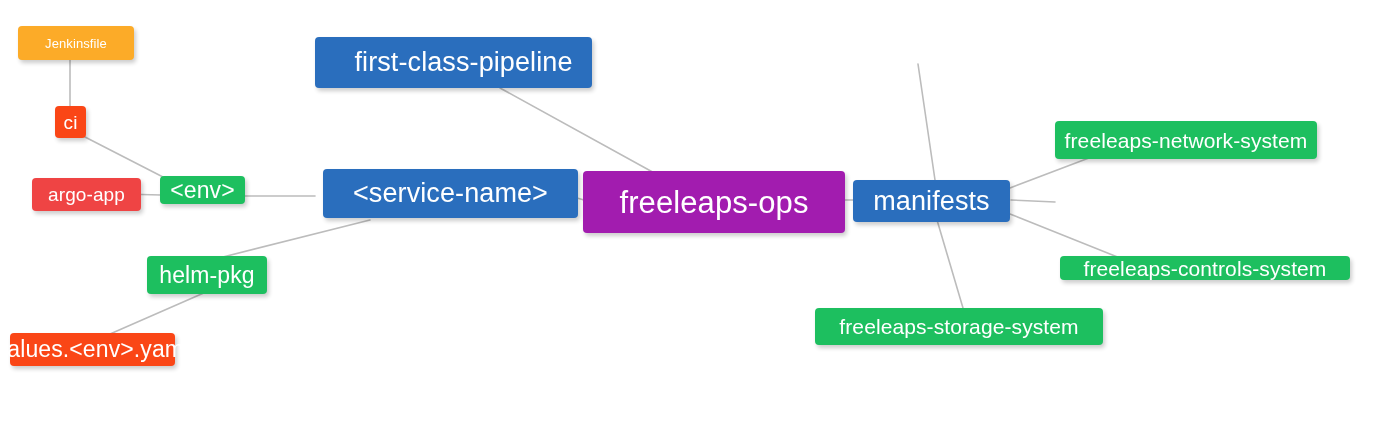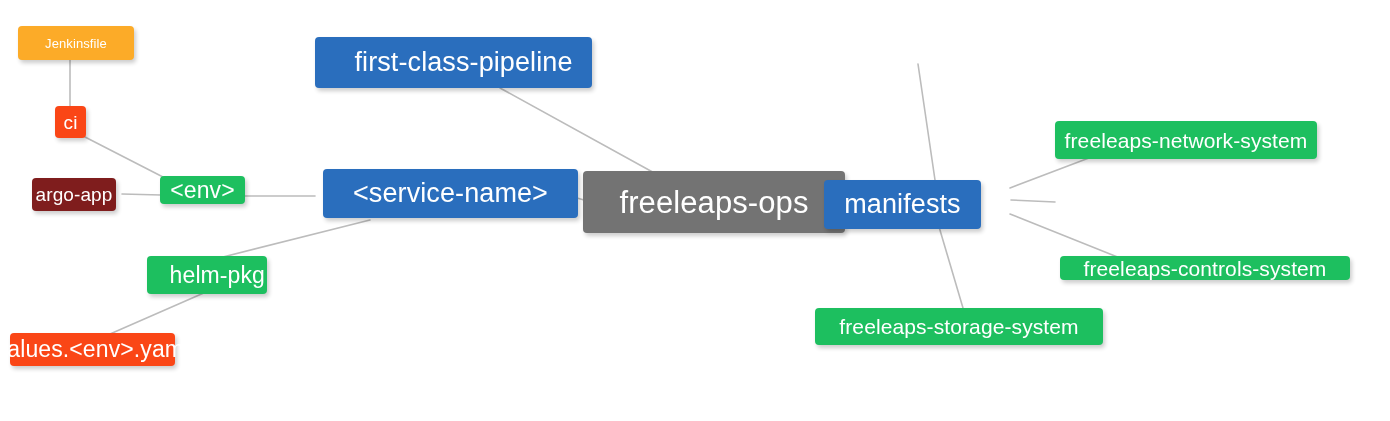--- a/index.html
+++ b/index.html
@@ -97,49 +97,49 @@
   </svg>
 
   <div class="node n-micro" style="left:18px; top:26px; width:116px; height:34px; background:#fcab28;">
     <span class="node-label">Jenkinsfile</span>
   </div>
 
   <div class="node n-tiny" style="left:55px; top:106px; width:31px; height:32px; background:#fa4616;">
     <span class="node-label">ci</span>
   </div>
 
-  <div class="node n-tiny" style="left:32px; top:178px; width:84px; height:33px; background:#7f1d1d;">
+  <div class="node n-tiny" style="left:32px; top:178px; width:109px; height:33px; background:#ef4444;">
     <span class="node-label">argo-app</span>
   </div>
 
   <div class="node n-mid" style="left:160px; top:176px; width:85px; height:28px; background:#1dbf5f;">
     <span class="node-label">&lt;env&gt;</span>
   </div>
 
   <div class="node n-small" style="left:10px; top:333px; width:165px; height:33px; background:#fa4616;">
     <span class="node-label">values.&lt;env&gt;.yaml</span>
   </div>
 
-  <div class="node n-mid" style="left:147px; top:256px; width:120px; height:38px; background:#1dbf5f;justify-content:flex-end;">
+  <div class="node n-mid" style="left:147px; top:256px; width:120px; height:38px; background:#1dbf5f;">
     <span class="node-label">helm-pkg</span>
   </div>
 
   <div class="node n-big" style="left:315px; top:37px; width:277px; height:51px; background:#2a6ebd;padding-left:20px;">
     <span class="node-label">first-class-pipeline</span>
   </div>
 
   <div class="node n-big" style="left:315px; top:169px; width:255px; height:49px; background:#2a6ebd;margin-left:8px;">
     <span class="node-label">&lt;service-name&gt;</span>
   </div>
 
-  <div class="node n-root" style="left:583px; top:171px; width:262px; height:62px; background:#737373;">
+  <div class="node n-root" style="left:583px; top:171px; width:262px; height:62px; background:#a21caf;">
     <span class="node-label">freeleaps-ops</span>
   </div>
 
-  <div class="node n-big" style="left:824px; top:180px; width:157px; height:49px; background:#2a6ebd;">
+  <div class="node n-big" style="left:853px; top:180px; width:157px; height:42px; background:#2a6ebd;">
     <span class="node-label">manifests</span>
   </div>
 
 
   <div class="node n-sys" style="left:1055px; top:112px; width:262px; height:38px; background:#1dbf5f;margin-top:9px;">
     <span class="node-label">freeleaps-network-system</span>
   </div>
 
 
   <div class="node n-sys" style="left:1060px; top:256px; width:290px; height:24px; background:#1dbf5f;">

